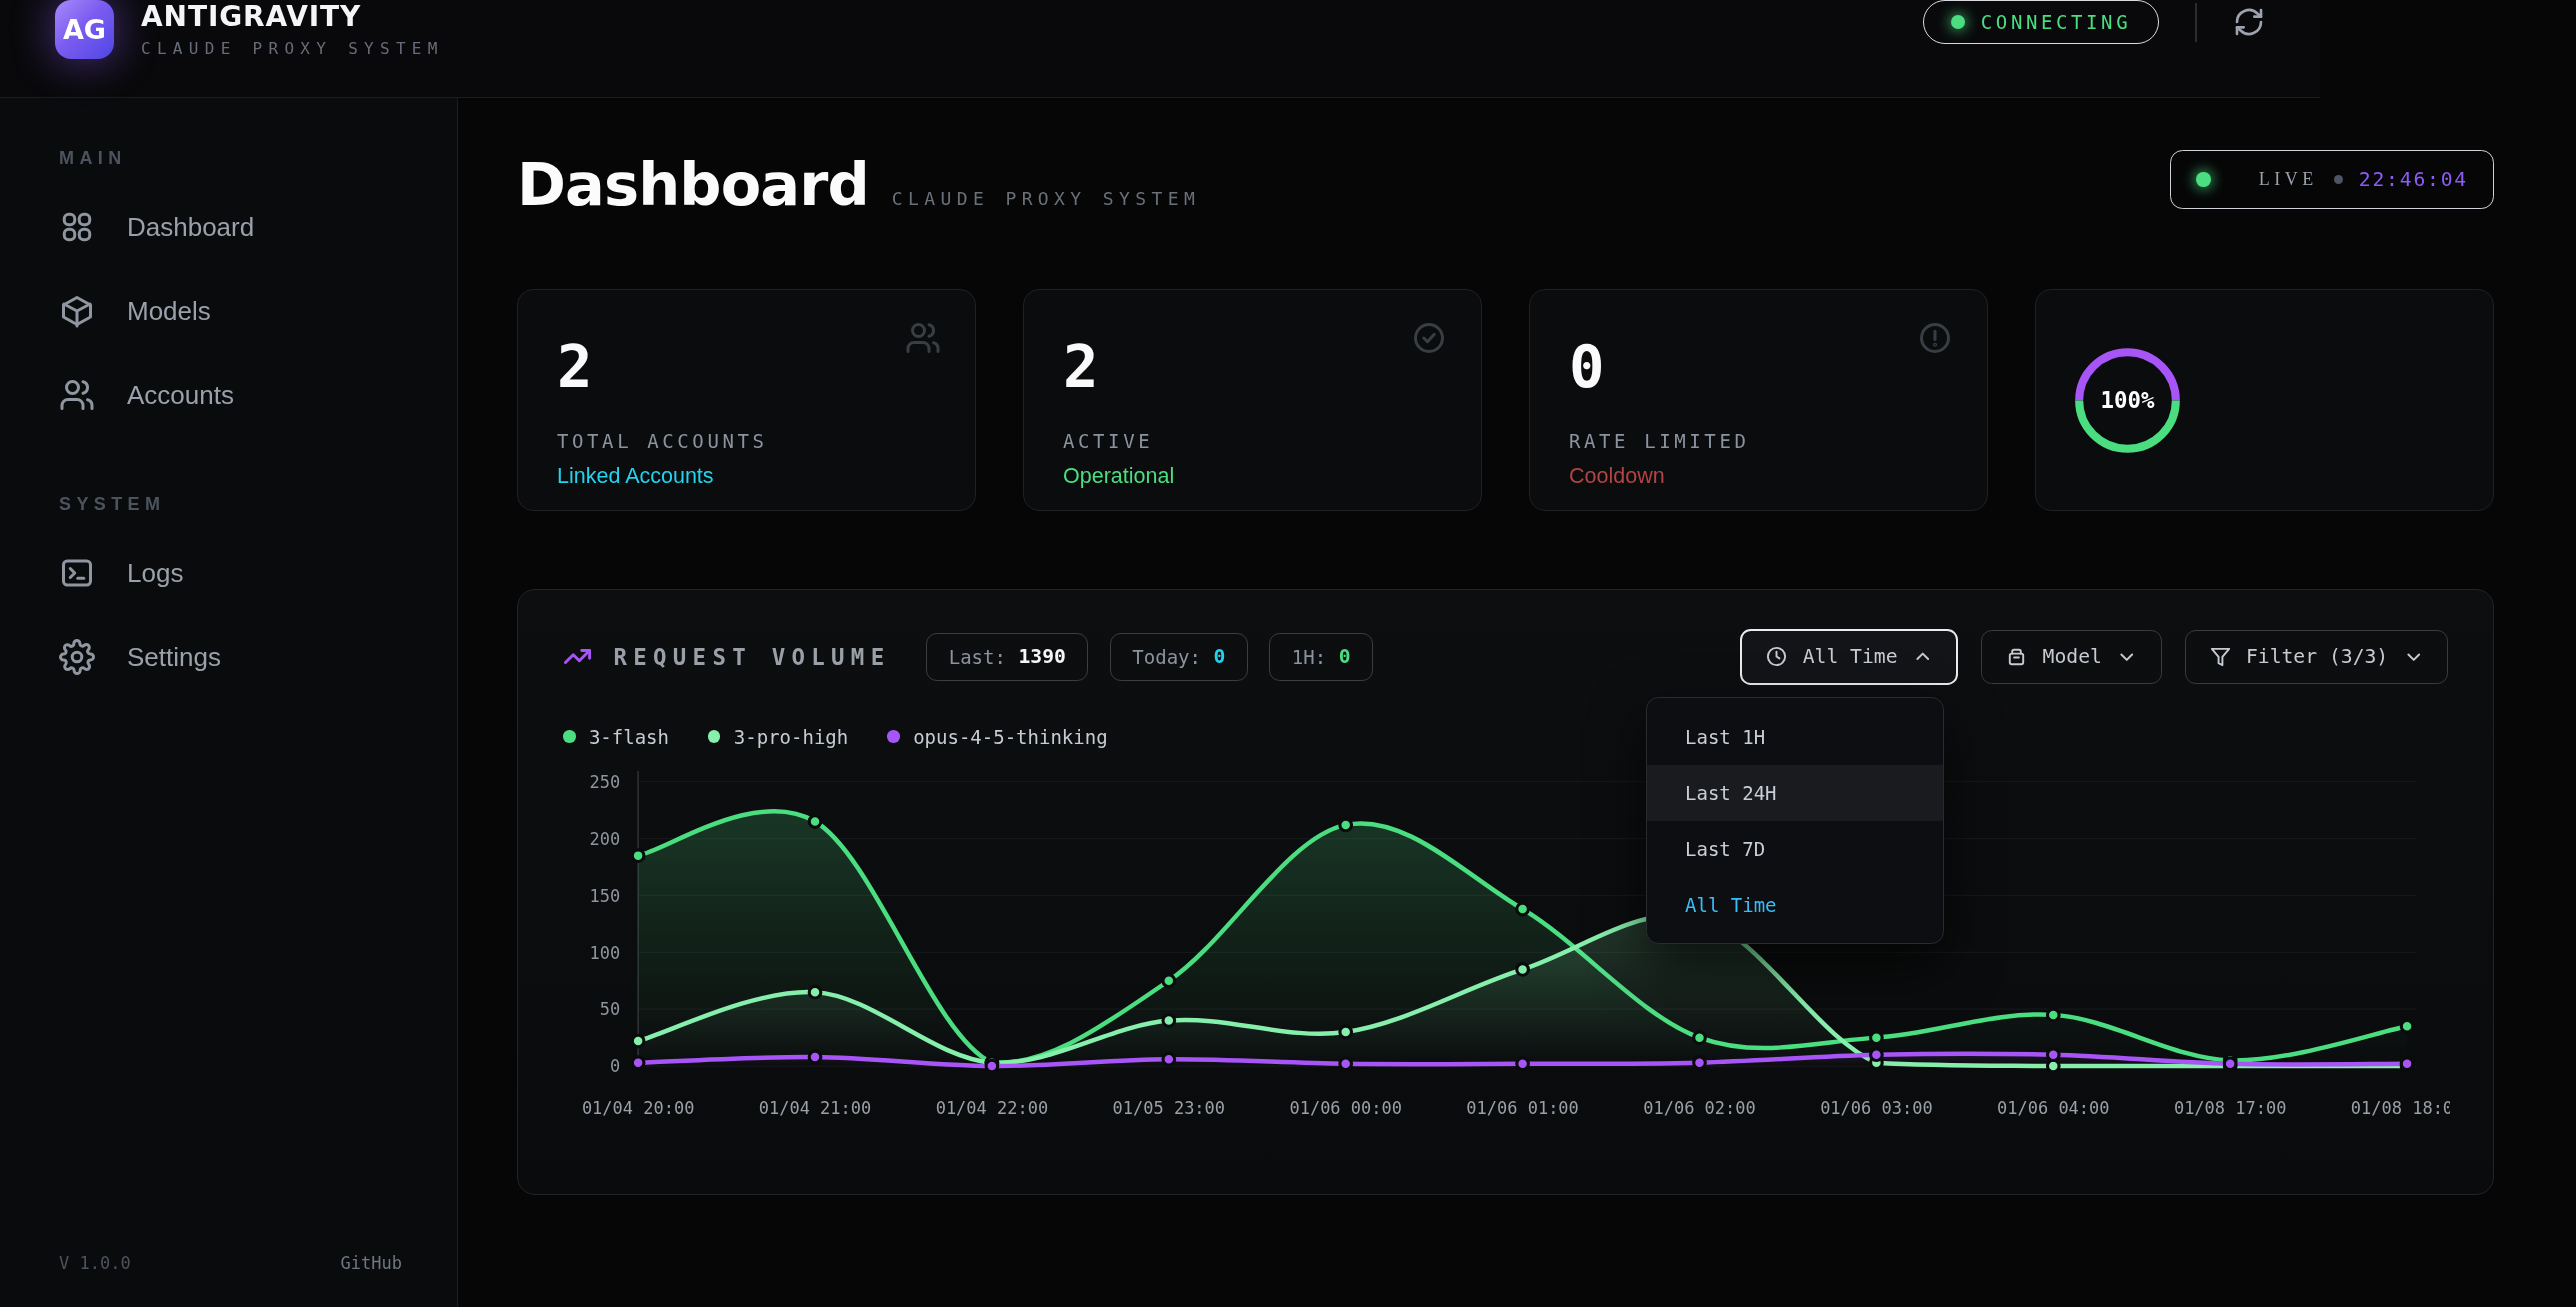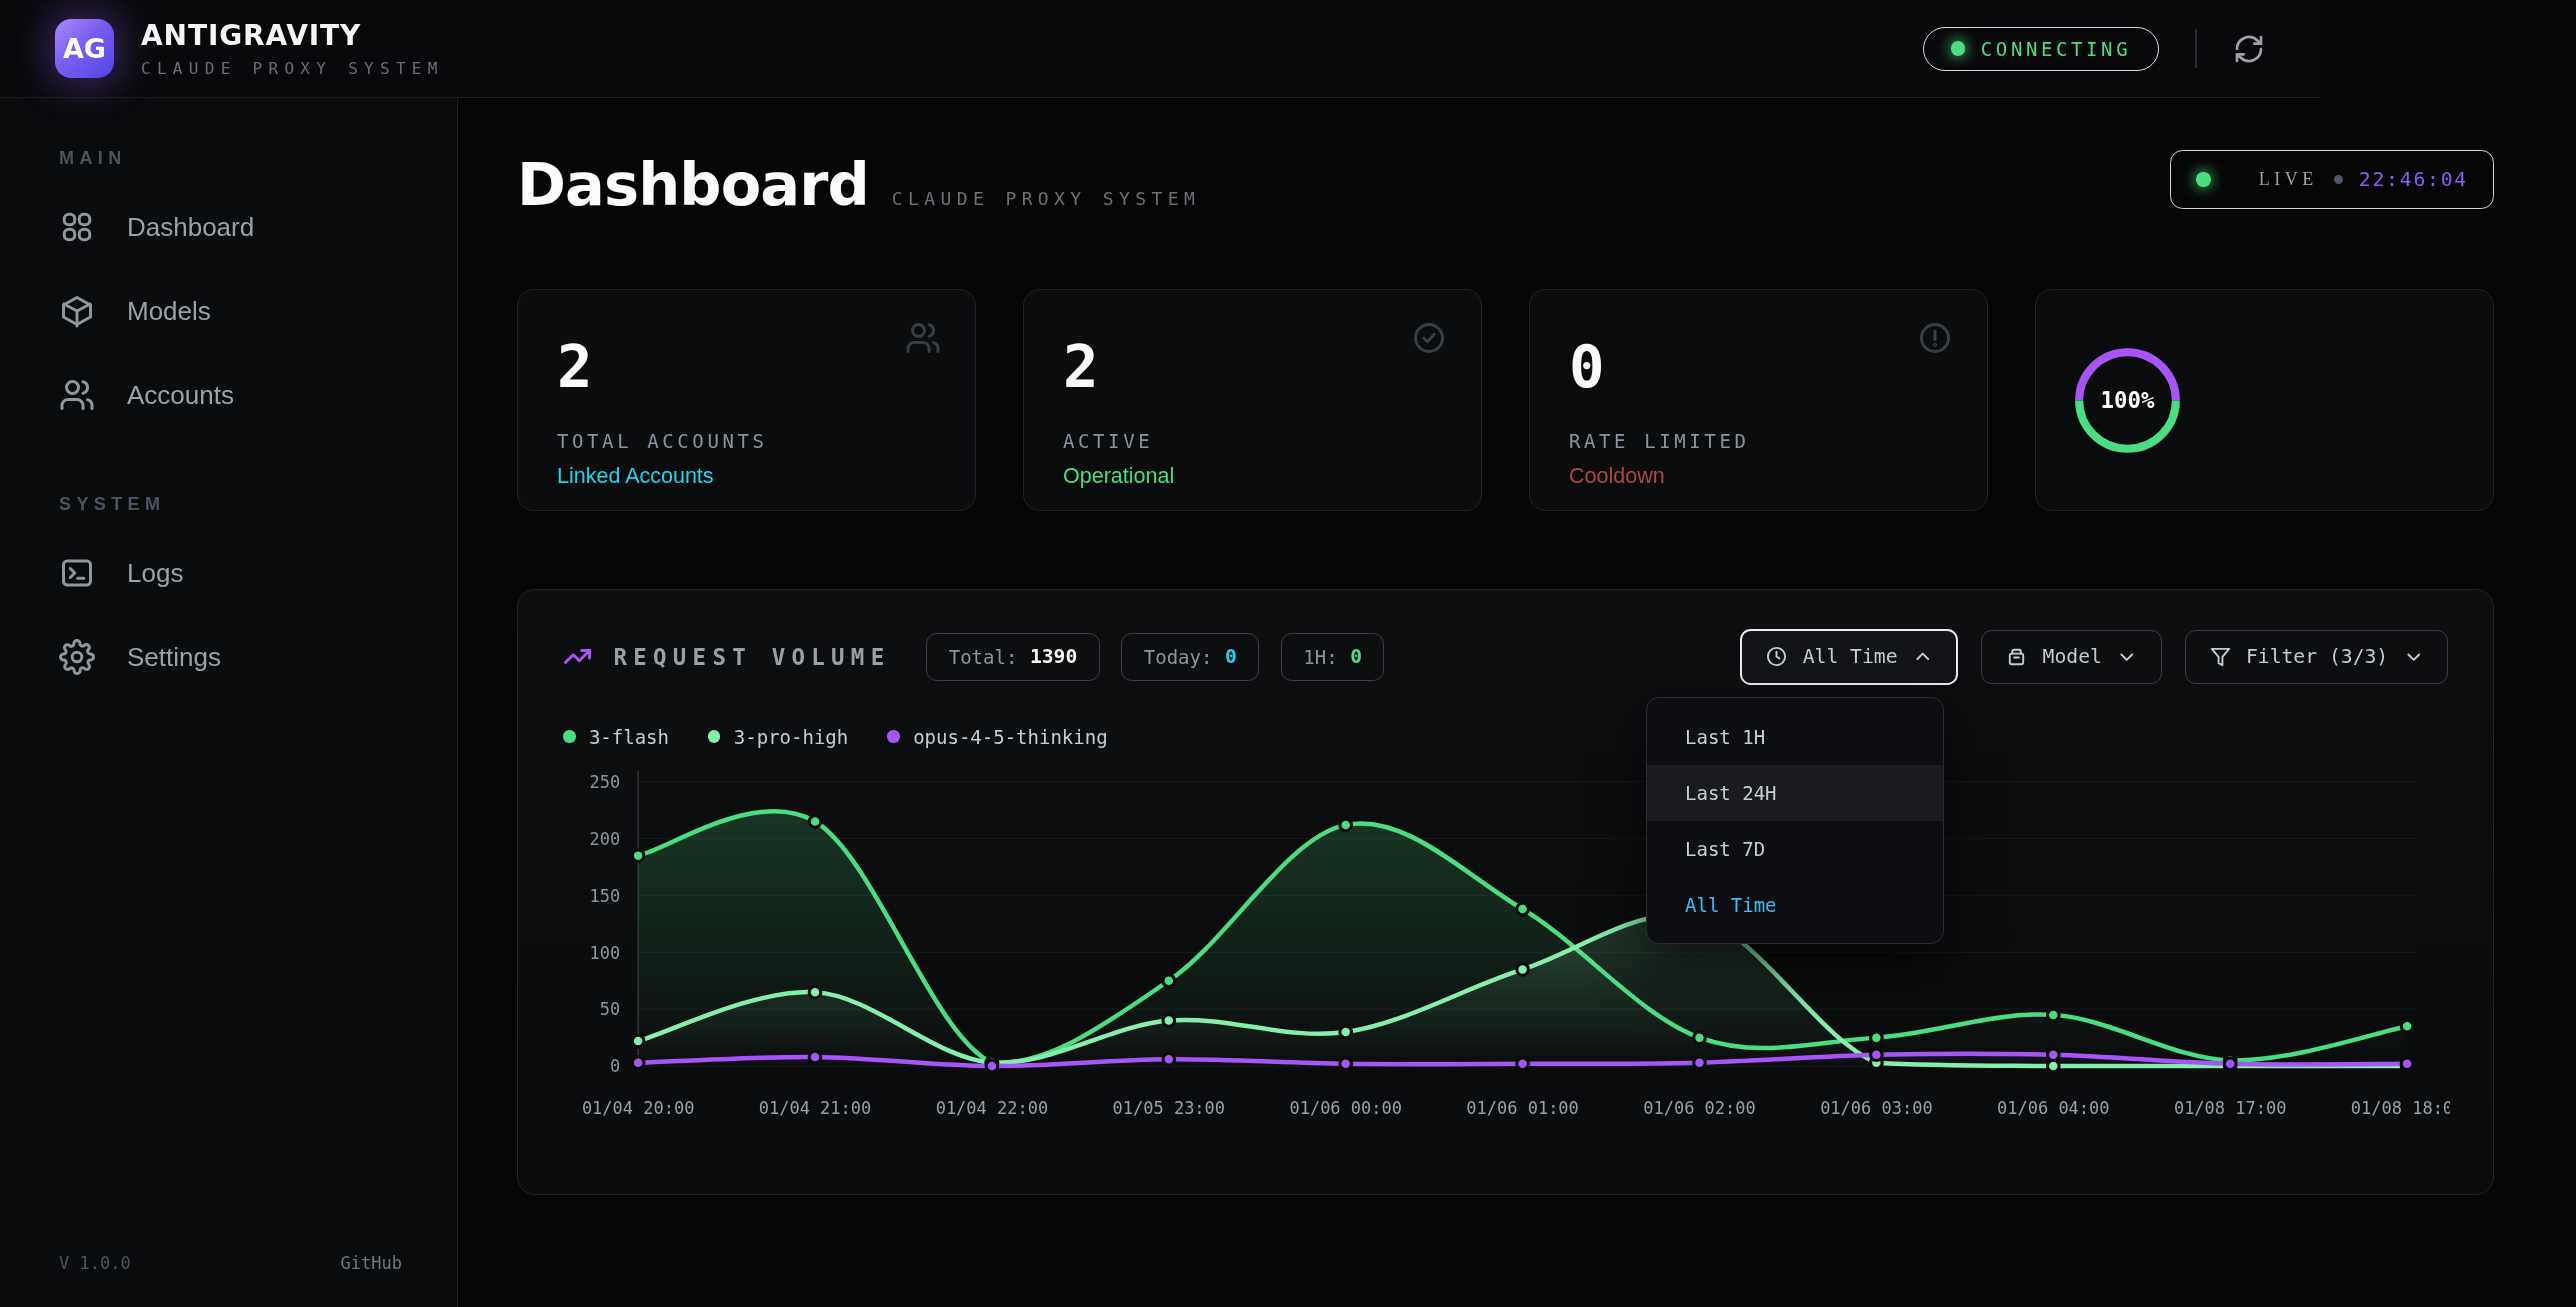--- a/index.html
+++ b/index.html
@@ -1,21 +1,21 @@
 <!DOCTYPE html>
 <html style="font-size:14.3px"><head>
 <meta charset="utf-8">
 <style>
   * { margin:0; padding:0; box-sizing:border-box; }
   html,body { width:2576px; height:1308px; background:#060607; overflow:hidden;
               font-family:"Liberation Sans", sans-serif; }
 
   
   .topbar { position:fixed; top:0; left:0; width:2320px; height:98px; background:#09090b;
-            border-bottom:1.8px solid #1c1d20; display:flex; align-items:center; padding:0 55px; z-index:50; }
+            border-bottom:1.8px solid #1c1d20; display:flex; align-items:flex-start; padding:0 55px; z-index:50; }
   .logo-badge { width:59px; height:59px; border-radius:16px; display:flex; align-items:center; justify-content:center;
                 background:linear-gradient(135deg,#a78bfa 0%,#7c5cf0 45%,#4f46e5 100%);
                 box-shadow:0 0 36px 7.2px rgba(139,92,246,.35); color:#fff; font-weight:bold; font-size:27px;
                 font-family:"DejaVu Sans", sans-serif; margin-right:27px; }
   .app-name { font-family:"DejaVu Sans", sans-serif; font-weight:bold; font-size:28px; color:#f4f5f7; letter-spacing:0.9px; }
   .app-subtitle { font-family:"DejaVu Sans Mono", monospace; font-size:16px; color:#676d78; letter-spacing:6.3px; margin-top:6.3px; }
   .topbar-right { margin-left:auto; display:flex; align-items:center; }
   .status-pill { display:flex; align-items:center; gap:16px; border:1.8px solid #d8dbe0; border-radius:894px;
                  padding:10px 27px; }
   .dot { border-radius:50%; }
@@ -246,21 +246,21 @@
 
   <div class="chart-panel">
     <div class="panel-header">
       <div class="panel-title-group">
         <svg width="29" height="29" viewBox="0 0 24 24" fill="none" stroke="#a855f7" stroke-width="2.4" stroke-linecap="round" stroke-linejoin="round">
           <polyline points="2 17 8.5 10.5 13.5 15.5 22 7"></polyline>
             <polyline points="15.5 7 22 7 22 13.5"></polyline>
         </svg>
         <span class="panel-title">REQUEST VOLUME</span>
         <span class="stat-pill">
-          <span class="pl">Total:</span>
+          <span class="pl">Last:</span>
           <span class="pv" style="color: rgb(245, 246, 248);">1390</span>
         </span>
         <span class="stat-pill">
           <span class="pl">Today:</span>
           <span class="pv" style="color: rgb(34, 211, 238);">0</span>
         </span>
         <span class="stat-pill">
           <span class="pl">1H:</span>
           <span class="pv" style="color: rgb(74, 222, 128);">0</span>
         </span>

